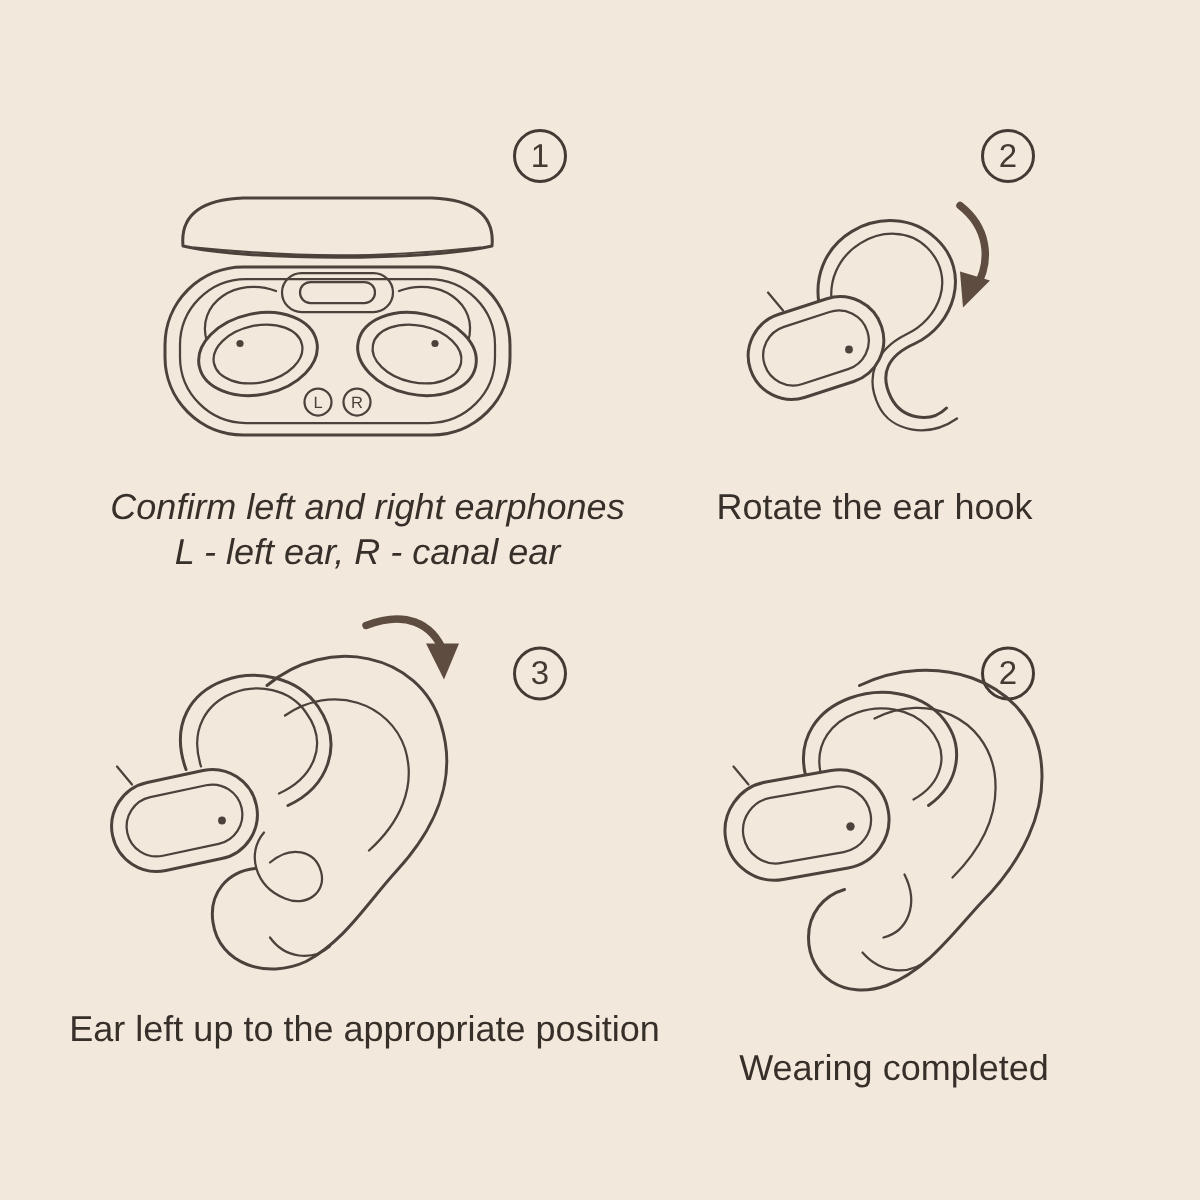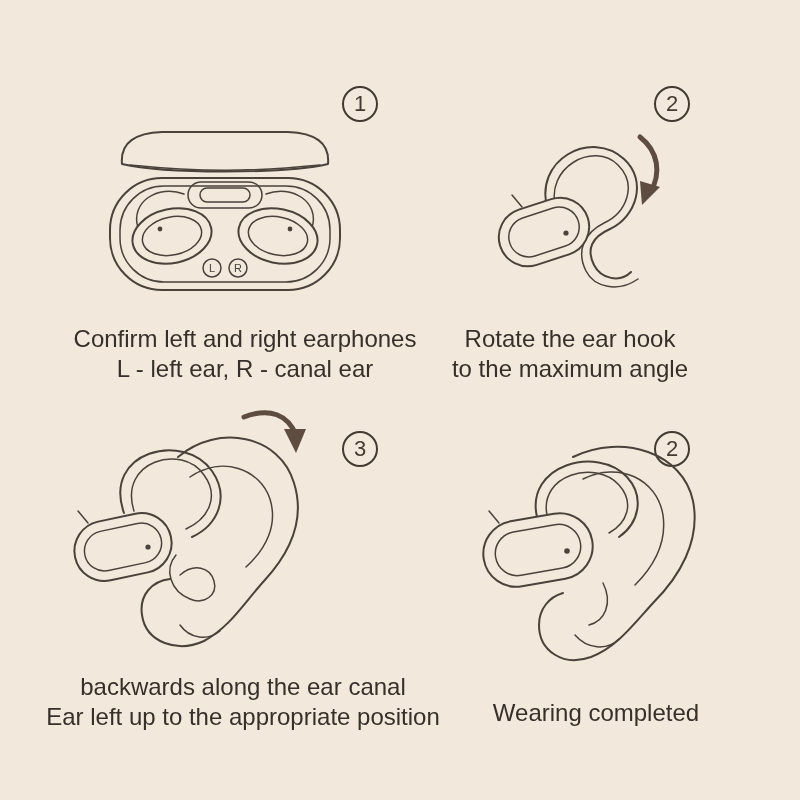--- a/index.html
+++ b/index.html
@@ -135,32 +135,30 @@
     </g>
     <g>
       <rect class="bud" x="28" y="92" width="110" height="66" rx="33" transform="rotate(-10 83 125)"></rect>
       <rect class="ln-thin" x="40" y="103" width="86" height="44" rx="22" transform="rotate(-10 83 125)"></rect>
       <circle class="dot" cx="112" cy="126" r="2.8"></circle>
       <path class="ln-thin" d="M44 98 L34 86"></path>
       <path class="ln-thin" d="M148 158 C158 178 150 196 134 200"></path>
     </g>
   </svg>
 
-  <div class="caption" style="left:40px; top:324px; width:410px;">
+  <div class="caption" style="left:40px; top:324px; width:410px;font-style:italic;">
     <div>Confirm left and right earphones</div>
     <div>L - left ear, R - canal ear</div>
   </div>
 
-  <div class="caption" style="left:442px; top:324px; width:256px;">
+  <div class="caption" style="left:455px; top:324px; width:256px;">
     <div>Rotate the ear hook</div>
-    <div>to the maximum angle</div>
   </div>
 
   <div class="caption" style="left:8px; top:672px; width:470px;">
-    <div>backwards along the ear canal</div>
     <div>Ear left up to the appropriate position</div>
   </div>
 
   <div class="caption" style="left:468px; top:698px; width:256px;">
     <div>Wearing completed</div>
   </div>
 
 </div>
 
 </body></html>

